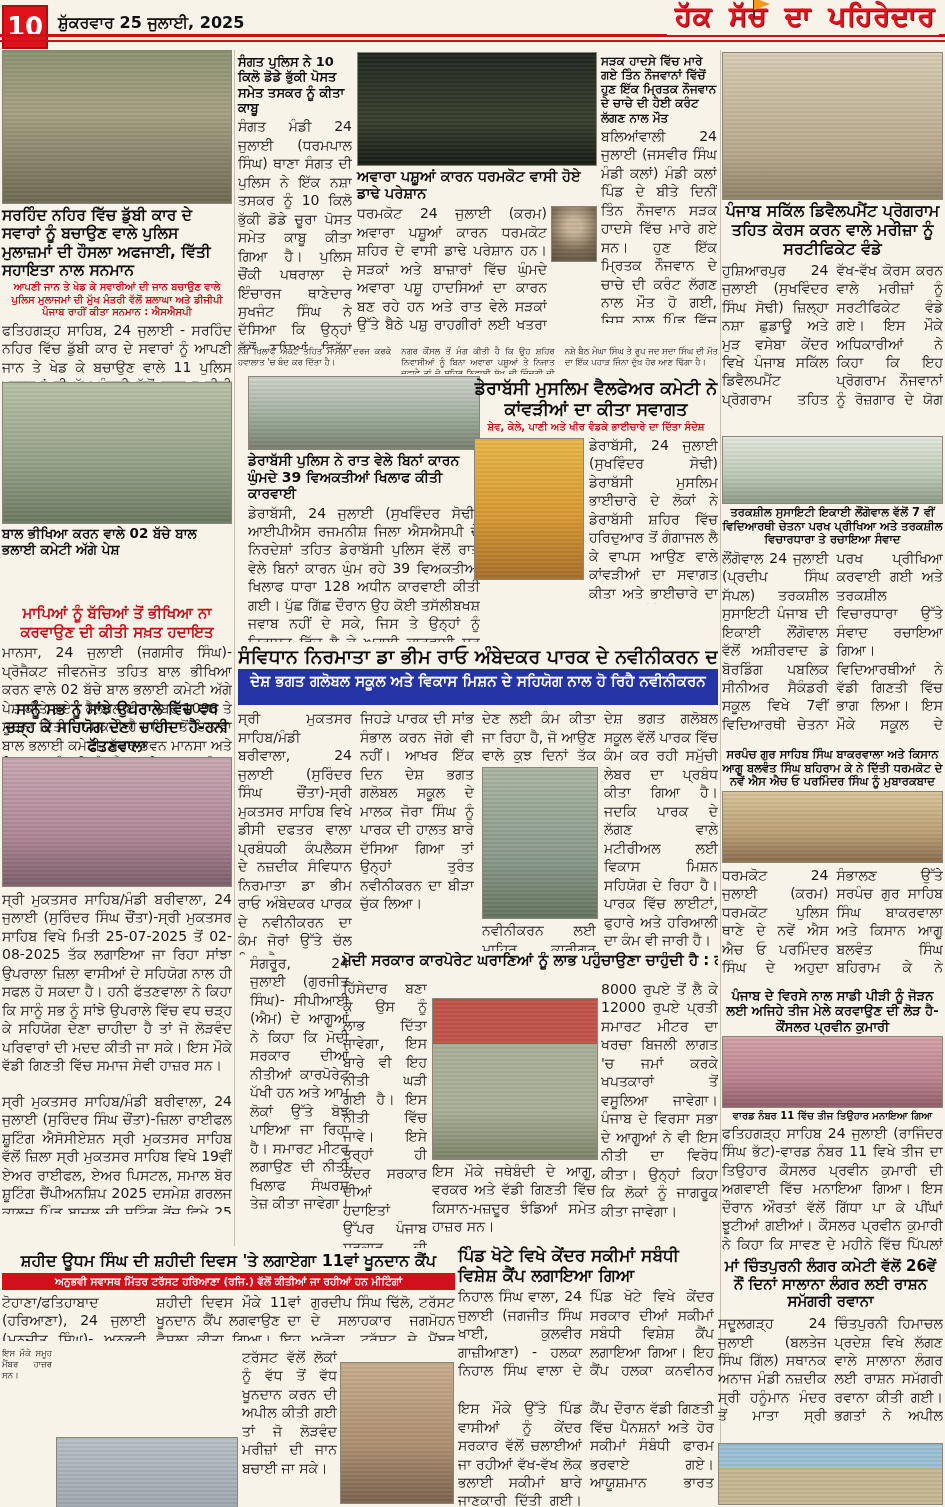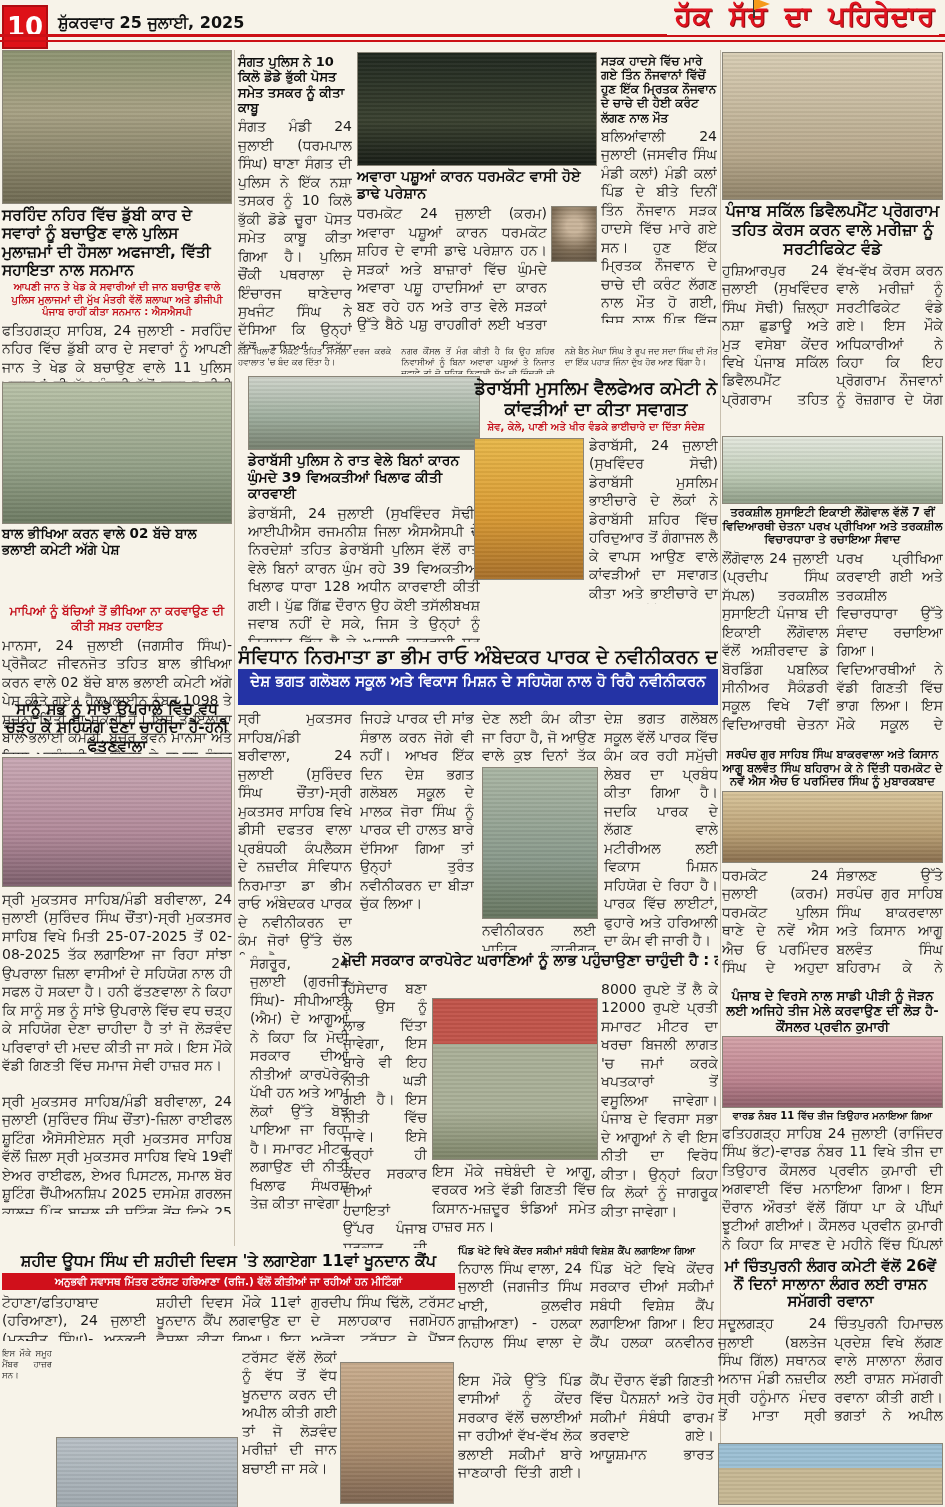--- a/index.html
+++ b/index.html
@@ -102,21 +102,21 @@
 
   <div class="abs tailrow" style="left:238px;top:346px;width:480px;height:28px;">
     <div class="bd" style="font-size:8.5px;">ਨਸ਼ੇ ਖਿਲਾਫ ਐਕਟ ਤਹਿਤ ਮਾਮਲਾ ਦਰਜ ਕਰਕੇ ਹਵਾਲਾਤ 'ਚ ਬੰਦ ਕਰ ਦਿੱਤਾ ਹੈ।</div>
     <div class="bd" style="font-size:8.5px;">ਨਗਰ ਕੌਂਸਲ ਤੋਂ ਮੰਗ ਕੀਤੀ ਹੈ ਕਿ ਉਹ ਸ਼ਹਿਰ ਨਿਵਾਸੀਆਂ ਨੂੰ ਬਿਨਾ ਅਵਾਰਾ ਪਸ਼ੂਆਂ ਤੇ ਨਿਜਾਤ ਦਵਾਵੇ ਤਾਂ ਜੋ ਸ਼ਹਿਰ ਨਿਵਾਸੀ ਸੁੱਖ ਦੀ ਜ਼ਿੰਦਗੀ ਜੀ ਸਕਣ।</div>
     <div class="bd" style="font-size:8.5px;">ਨਸ਼ੇ ਬੈਠ ਮੇਘਾ ਸਿੰਘ ਤੇ ਰੂਪ ਜਦ ਸਦਾ ਸਿੰਘ ਦੀ ਮੌਤ ਦਾ ਇੱਕ ਪਹਾੜ ਜਿੰਨਾ ਦੁੱਖ ਹੋਰ ਆਣ ਢਿੱਗਾ ਹੈ।</div>
   </div>
 
   <section class="abs" style="left:2px;top:382px;width:230px;height:314px;">
     <div class="ph ph-welfare" style="width:228px;height:140px;"></div>
     <h2 class="hl" style="font-size:13.5px;">ਬਾਲ ਭੀਖਿਆ ਕਰਨ ਵਾਲੇ 02 ਬੱਚੇ ਬਾਲ ਭਲਾਈ ਕਮੇਟੀ ਅੱਗੇ ਪੇਸ਼</h2>
-    <div class="sub-red" style="font-size:12px;margin-top:46px;">ਮਾਪਿਆਂ ਨੂੰ ਬੱਚਿਆਂ ਤੋਂ ਭੀਖਿਆ ਨਾ ਕਰਵਾਉਣ ਦੀ ਕੀਤੀ ਸਖ਼ਤ ਹਦਾਇਤ</div>
+    <div class="sub-red" style="font-size:15px;margin-top:46px;">ਮਾਪਿਆਂ ਨੂੰ ਬੱਚਿਆਂ ਤੋਂ ਭੀਖਿਆ ਨਾ ਕਰਵਾਉਣ ਦੀ ਕੀਤੀ ਸਖ਼ਤ ਹਦਾਇਤ</div>
     <div class="bd" style="height:118px;margin-top:2px;">ਮਾਨਸਾ, 24 ਜੁਲਾਈ (ਜਗਸੀਰ ਸਿੰਘ)- ਪ੍ਰੋਜੈਕਟ ਜੀਵਨਜੋਤ ਤਹਿਤ ਬਾਲ ਭੀਖਿਆ ਕਰਨ ਵਾਲੇ 02 ਬੱਚੇ ਬਾਲ ਭਲਾਈ ਕਮੇਟੀ ਅੱਗੇ ਪੇਸ਼ ਕੀਤੇ ਗਏ। ਹੈਲਪਲਾਈਨ ਨੰਬਰ 1098 ਤੇ ਸੂਚਨਾ ਦਿੱਤੀ ਜਾ ਸਕਦੀ ਹੈ। ਇਸ ਤੋਂ ਇਲਾਵਾ ਬਾਲ ਭਲਾਈ ਕਮੇਟੀ, ਬੱਚਰ ਭਵਨ ਮਾਨਸਾ ਅਤੇ ਜ਼ਿਲਾ ਪ੍ਰਬੰਧਕੀ ਕੰਪਲੈਕਸ ਦੇ ਕਮਰਾ ਨੰਬਰ 33 ਵਿਖੇ ਸਥਿਤ ਜ਼ਿਲਾ ਬਾਲ ਸੁਰੱਖਿਆ ਦਫਤਰ ਵਿਖੇ ਸੰਪਰਕ ਕੀਤਾ ਜਾ ਸਕਦਾ ਹੈ। ਇਸ ਮੌਕੇ ਚਾਈਲਡ ਲਾਈਨ ਤੋਂ ਸ਼ੈਲੀ ਮੋਦੀਆ ਇੰਚਾਰਜ, ਰਜਨੀ, ਸ਼ੁਭਮ ਸਿੰਘ, ਸੁਖਦਰਸ਼ਨ ਸਿੰਘ ਅਤੇ ਪੁਲਿਸ ਵਿਭਾਗ ਤੋਂ ਕੁਲਦੀਪ ਸਿੰਘ ਹਾਜ਼ਰ ਸਨ।</div>
   </section>
 
   <section class="abs" style="left:248px;top:376px;width:232px;height:265px;">
     <div class="ph ph-lineup" style="width:230px;height:72px;"></div>
     <h2 class="hl" style="font-size:14px;">ਡੇਰਾਬੱਸੀ ਪੁਲਿਸ ਨੇ ਰਾਤ ਵੇਲੇ ਬਿਨਾਂ ਕਾਰਨ ਘੁੰਮਦੇ 39 ਵਿਅਕਤੀਆਂ ਖਿਲਾਫ ਕੀਤੀ ਕਾਰਵਾਈ</h2>
     <div class="bd" style="height:138px;">ਡੇਰਾਬੱਸੀ, 24 ਜੁਲਾਈ (ਸੁਖਵਿੰਦਰ ਸੋਢੀ) ਆਈਪੀਐਸ ਰਜਮਨੀਸ਼ ਜਿਲਾ ਐਸਐਸਪੀ ਦੇ ਨਿਰਦੇਸ਼ਾਂ ਤਹਿਤ ਡੇਰਾਬੱਸੀ ਪੁਲਿਸ ਵੱਲੋਂ ਰਾਤ ਵੇਲੇ ਬਿਨਾਂ ਕਾਰਨ ਘੁੰਮ ਰਹੇ 39 ਵਿਅਕਤੀਆਂ ਖਿਲਾਫ ਧਾਰਾ 128 ਅਧੀਨ ਕਾਰਵਾਈ ਕੀਤੀ ਗਈ। ਪੁੱਛ ਗਿੱਛ ਦੌਰਾਨ ਉਹ ਕੋਈ ਤਸੱਲੀਬਖਸ਼ ਜਵਾਬ ਨਹੀਂ ਦੇ ਸਕੇ, ਜਿਸ ਤੇ ਉਨ੍ਹਾਂ ਨੂੰ ਹਿਰਾਸਤ ਵਿੱਚ ਲੈ ਕੇ ਅਗਲੀ ਕਾਰਵਾਈ ਸ਼ੁਰੂ ਕੀਤੀ ਗਈ। ਪੁਲਿਸ ਨੇ ਲੋਕਾਂ ਨੂੰ ਅਪੀਲ ਕੀਤੀ ਕਿ ਰਾਤ ਸਮੇਂ ਬੇਵਜ੍ਹਾ ਨਾ ਘੁੰਮਿਆ ਜਾਵੇ।</div>
   </section>
 
   <section class="abs" style="left:474px;top:376px;width:244px;height:265px;">
@@ -190,21 +190,21 @@
       <div class="bd">ਗੁਰਦੀਪ ਸਿੰਘ ਢਿੱਲੋ, ਟਰੱਸਟ ਦੇ ਸਲਾਹਕਾਰ ਜਗਮੋਹਨ ਅਰੋੜਾ, ਟਰੱਸਟ ਦੇ ਮੈਂਬਰ ਮਹਾਂਵੀਰ ਧਾਰਗਨ, ਜ਼ਿਲਾ ਜੀਦ ਦੇ ਪ੍ਰਧਾਨ ਅਤੇ ਹੋਰ ਅਹੁਦੇਦਾਰ ਮੀਟਿੰਗਾਂ ਕਰ ਰਹੇ ਹਨ।</div>
     </div>
     <div class="bd abs" style="left:0;top:96px;width:50px;height:152px;font-size:8.5px;">ਇਸ ਮੌਕੇ ਸਮੂਹ ਮੈਂਬਰ ਹਾਜ਼ਰ ਸਨ।</div>
     <div class="ph ph-blood abs" style="left:54px;top:96px;width:180px;height:152px;"></div>
     <div class="bd abs" style="left:240px;top:96px;width:95px;height:152px;">ਟਰੱਸਟ ਵੱਲੋਂ ਲੋਕਾਂ ਨੂੰ ਵੱਧ ਤੋਂ ਵੱਧ ਖੂਨਦਾਨ ਕਰਨ ਦੀ ਅਪੀਲ ਕੀਤੀ ਗਈ ਤਾਂ ਜੋ ਲੋੜਵੰਦ ਮਰੀਜ਼ਾਂ ਦੀ ਜਾਨ ਬਚਾਈ ਜਾ ਸਕੇ।</div>
   </section>
 
   <div class="ph ph-camp abs" style="left:340px;top:1362px;width:112px;height:140px;"></div>
 
   <section class="abs" style="left:458px;top:1245px;width:256px;height:260px;">
-    <h2 class="hl" style="font-size:10px;margin:0;">ਪਿੰਡ ਖੋਟੇ ਵਿਖੇ ਕੇਂਦਰ ਸਕੀਮਾਂ ਸਬੰਧੀ ਵਿਸ਼ੇਸ਼ ਕੈਂਪ ਲਗਾਇਆ ਗਿਆ</h2>
+    <h2 class="hl" style="font-size:17px;margin:0;">ਪਿੰਡ ਖੋਟੇ ਵਿਖੇ ਕੇਂਦਰ ਸਕੀਮਾਂ ਸਬੰਧੀ ਵਿਸ਼ੇਸ਼ ਕੈਂਪ ਲਗਾਇਆ ਗਿਆ</h2>
     <div class="bd bd2" style="height:108px;margin-top:2px;">ਨਿਹਾਲ ਸਿੰਘ ਵਾਲਾ, 24 ਜੁਲਾਈ (ਜਗਜੀਤ ਸਿੰਘ ਖਾਈ, ਕੁਲਵੀਰ ਗਾਜ਼ੀਆਣਾ) - ਹਲਕਾ ਨਿਹਾਲ ਸਿੰਘ ਵਾਲਾ ਦੇ ਪਿੰਡ ਖੋਟੇ ਵਿਖੇ ਕੇਂਦਰ ਸਰਕਾਰ ਦੀਆਂ ਸਕੀਮਾਂ ਸਬੰਧੀ ਵਿਸ਼ੇਸ਼ ਕੈਂਪ ਲਗਾਇਆ ਗਿਆ। ਇਹ ਕੈਂਪ ਹਲਕਾ ਕਨਵੀਨਰ ਐਡਵੋਕੇਟ ਮੁਖਤਿਆਰ ਸਿੰਘ ਦੀ ਅਗਵਾਈ ਵਿੱਚ ਲਗਾਇਆ ਗਿਆ, ਜਿਸ ਵਿੱਚ ਪਿੰਡ ਦੇ ਵੱਡੇ ਪੱਧਰ 'ਤੇ ਨਾਗਰਿਕਾਂ ਨੇ ਭਰਪੂਰ ਹਿੱਸਾ ਲਿਆ।</div>
     <div class="bd bd2" style="height:118px;margin-top:4px;">ਇਸ ਮੌਕੇ ਉੱਤੇ ਪਿੰਡ ਵਾਸੀਆਂ ਨੂੰ ਕੇਂਦਰ ਸਰਕਾਰ ਵੱਲੋਂ ਚਲਾਈਆਂ ਜਾ ਰਹੀਆਂ ਵੱਖ-ਵੱਖ ਲੋਕ ਭਲਾਈ ਸਕੀਮਾਂ ਬਾਰੇ ਜਾਣਕਾਰੀ ਦਿੱਤੀ ਗਈ। ਕੈਂਪ ਦੌਰਾਨ ਵੱਡੀ ਗਿਣਤੀ ਵਿੱਚ ਪੈਨਸ਼ਨਾਂ ਅਤੇ ਹੋਰ ਸਕੀਮਾਂ ਸੰਬੰਧੀ ਫਾਰਮ ਭਰਵਾਏ ਗਏ। ਆਯੂਸ਼ਮਾਨ ਭਾਰਤ ਯੋਜਨਾ ਅਧੀਨ ਲੋਕਾਂ ਦੇ ਕਾਰਡ ਵੀ ਬਣਾਏ ਗਏ।</div>
   </section>
 
   <section class="abs" style="left:718px;top:1258px;width:225px;height:247px;">
     <h2 class="hl c" style="font-size:15px;margin:0;">ਮਾਂ ਚਿੰਤਪੁਰਨੀ ਲੰਗਰ ਕਮੇਟੀ ਵੱਲੋਂ 26ਵੇਂ ਨੌਂ ਦਿਨਾਂ ਸਾਲਾਨਾ ਲੰਗਰ ਲਈ ਰਾਸ਼ਨ ਸਮੱਗਰੀ ਰਵਾਨਾ</h2>
     <div class="bd bd2" style="height:126px;margin-top:3px;">ਸਦੂਲਗੜ੍ਹ 24 ਜੁਲਾਈ (ਬਲਤੇਜ ਸਿੰਘ ਗਿੱਲ) ਸਥਾਨਕ ਅਨਾਜ ਮੰਡੀ ਨਜ਼ਦੀਕ ਸ੍ਰੀ ਹਨੂੰਮਾਨ ਮੰਦਰ ਤੋਂ ਮਾਤਾ ਸ੍ਰੀ ਚਿੰਤਪੁਰਨੀ ਹਿਮਾਚਲ ਪ੍ਰਦੇਸ਼ ਵਿਖੇ ਲੱਗਣ ਵਾਲੇ ਸਾਲਾਨਾ ਲੰਗਰ ਲਈ ਰਾਸ਼ਨ ਸਮੱਗਰੀ ਰਵਾਨਾ ਕੀਤੀ ਗਈ। ਭਗਤਾਂ ਨੇ ਅਪੀਲ ਕੀਤੀ ਕਿ ਉਹ 28 ਜੁਲਾਈ ਨੂੰ ਮਾਤਾ ਰਾਣੀ ਦੀ ਚੌਂਕੀ ਵਿੱਚ ਹਾਜ਼ਰੀ ਜ਼ਰੂਰ ਲਵਾਉਣ। ਇਸ ਮੌਕੇ ਸਤਪਾਲ ਸੁਰਤੀਆ, ਸੰਜੀਵ ਗਿਰਧਰ, ਤਰਸੇਮ ਚੰਦ ਕੋਲੀ, ਮਦਨ ਦਾਸ, ਦੀਪਕ ਮੈਡੀਕਲ, ਭੂਸ਼ਨ ਮੀਰਪੁਰ, ਅਜੇ ਕੁਮਾਰ ਨੇਤਾ, ਨਛੱਤਰ ਠੇਕੇਦਾਰ, ਪ੍ਰਕਾਸ਼ ਲੱਡੀ, ਸੁਭਾਸ਼ ਕੁਮਾਰ, ਘਿਰਲਾ ਮੱਲ ਆਦਿ ਹਾਜ਼ਰ ਸਨ।</div>
     <div class="ph ph-truck" style="width:223px;height:60px;margin-top:3px;"></div>
   </section>
 

